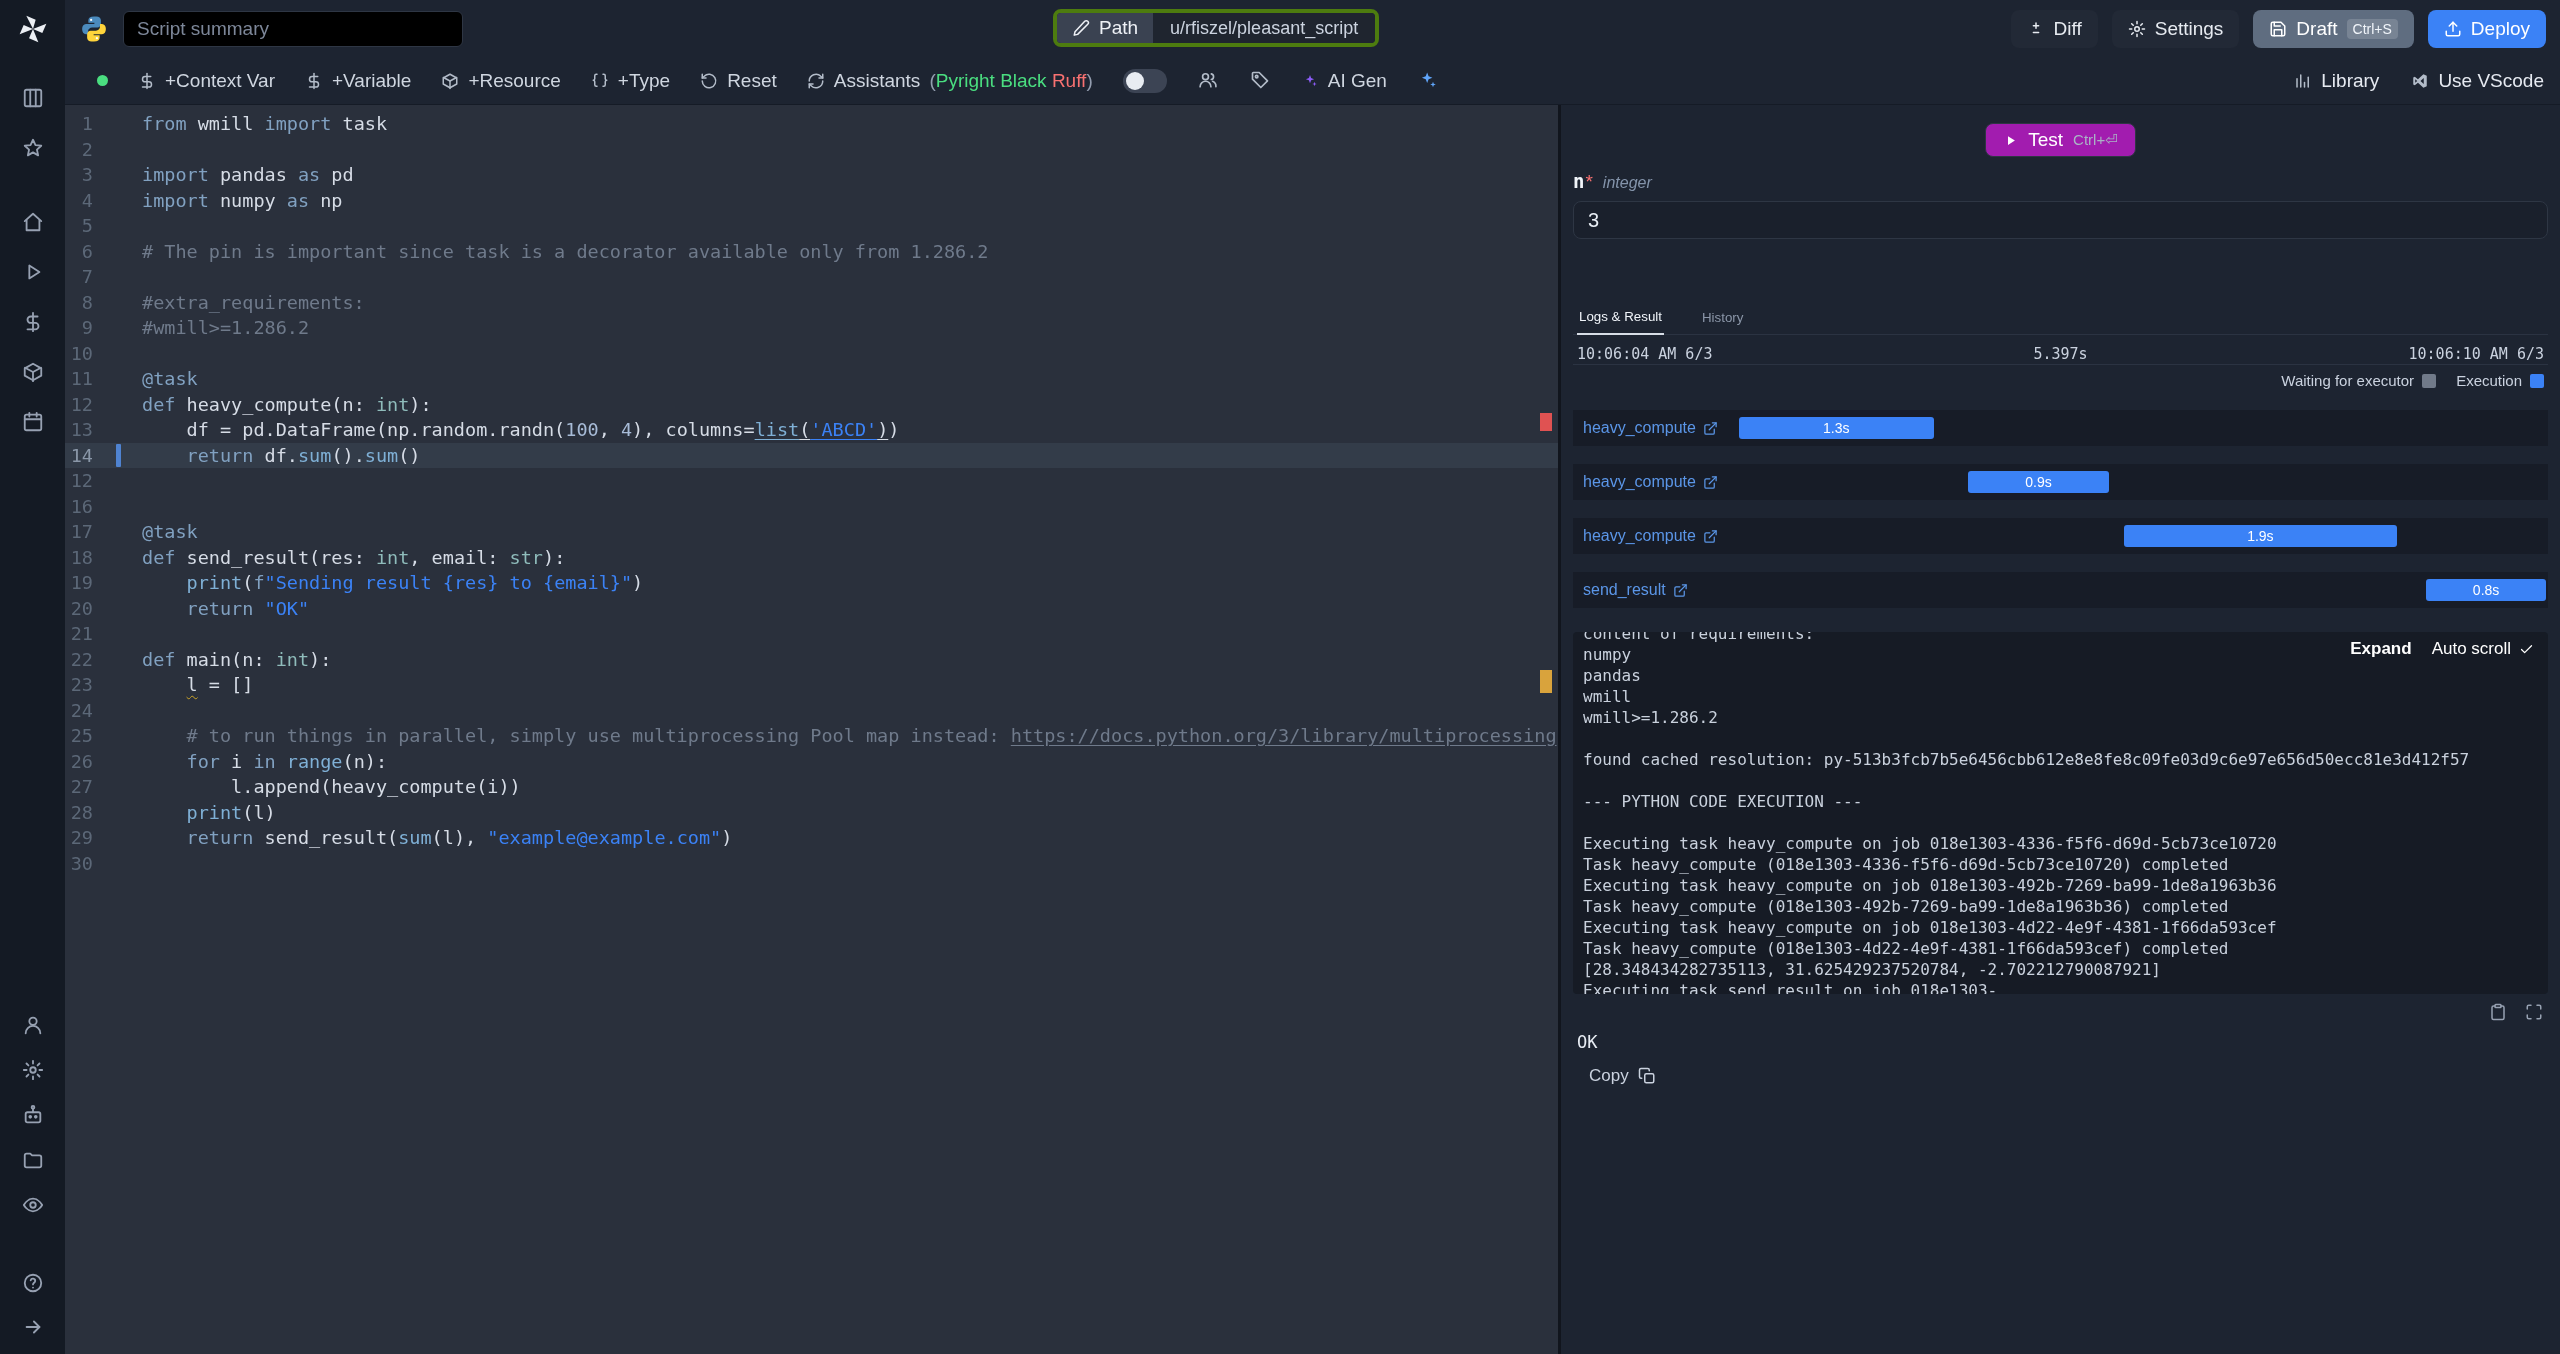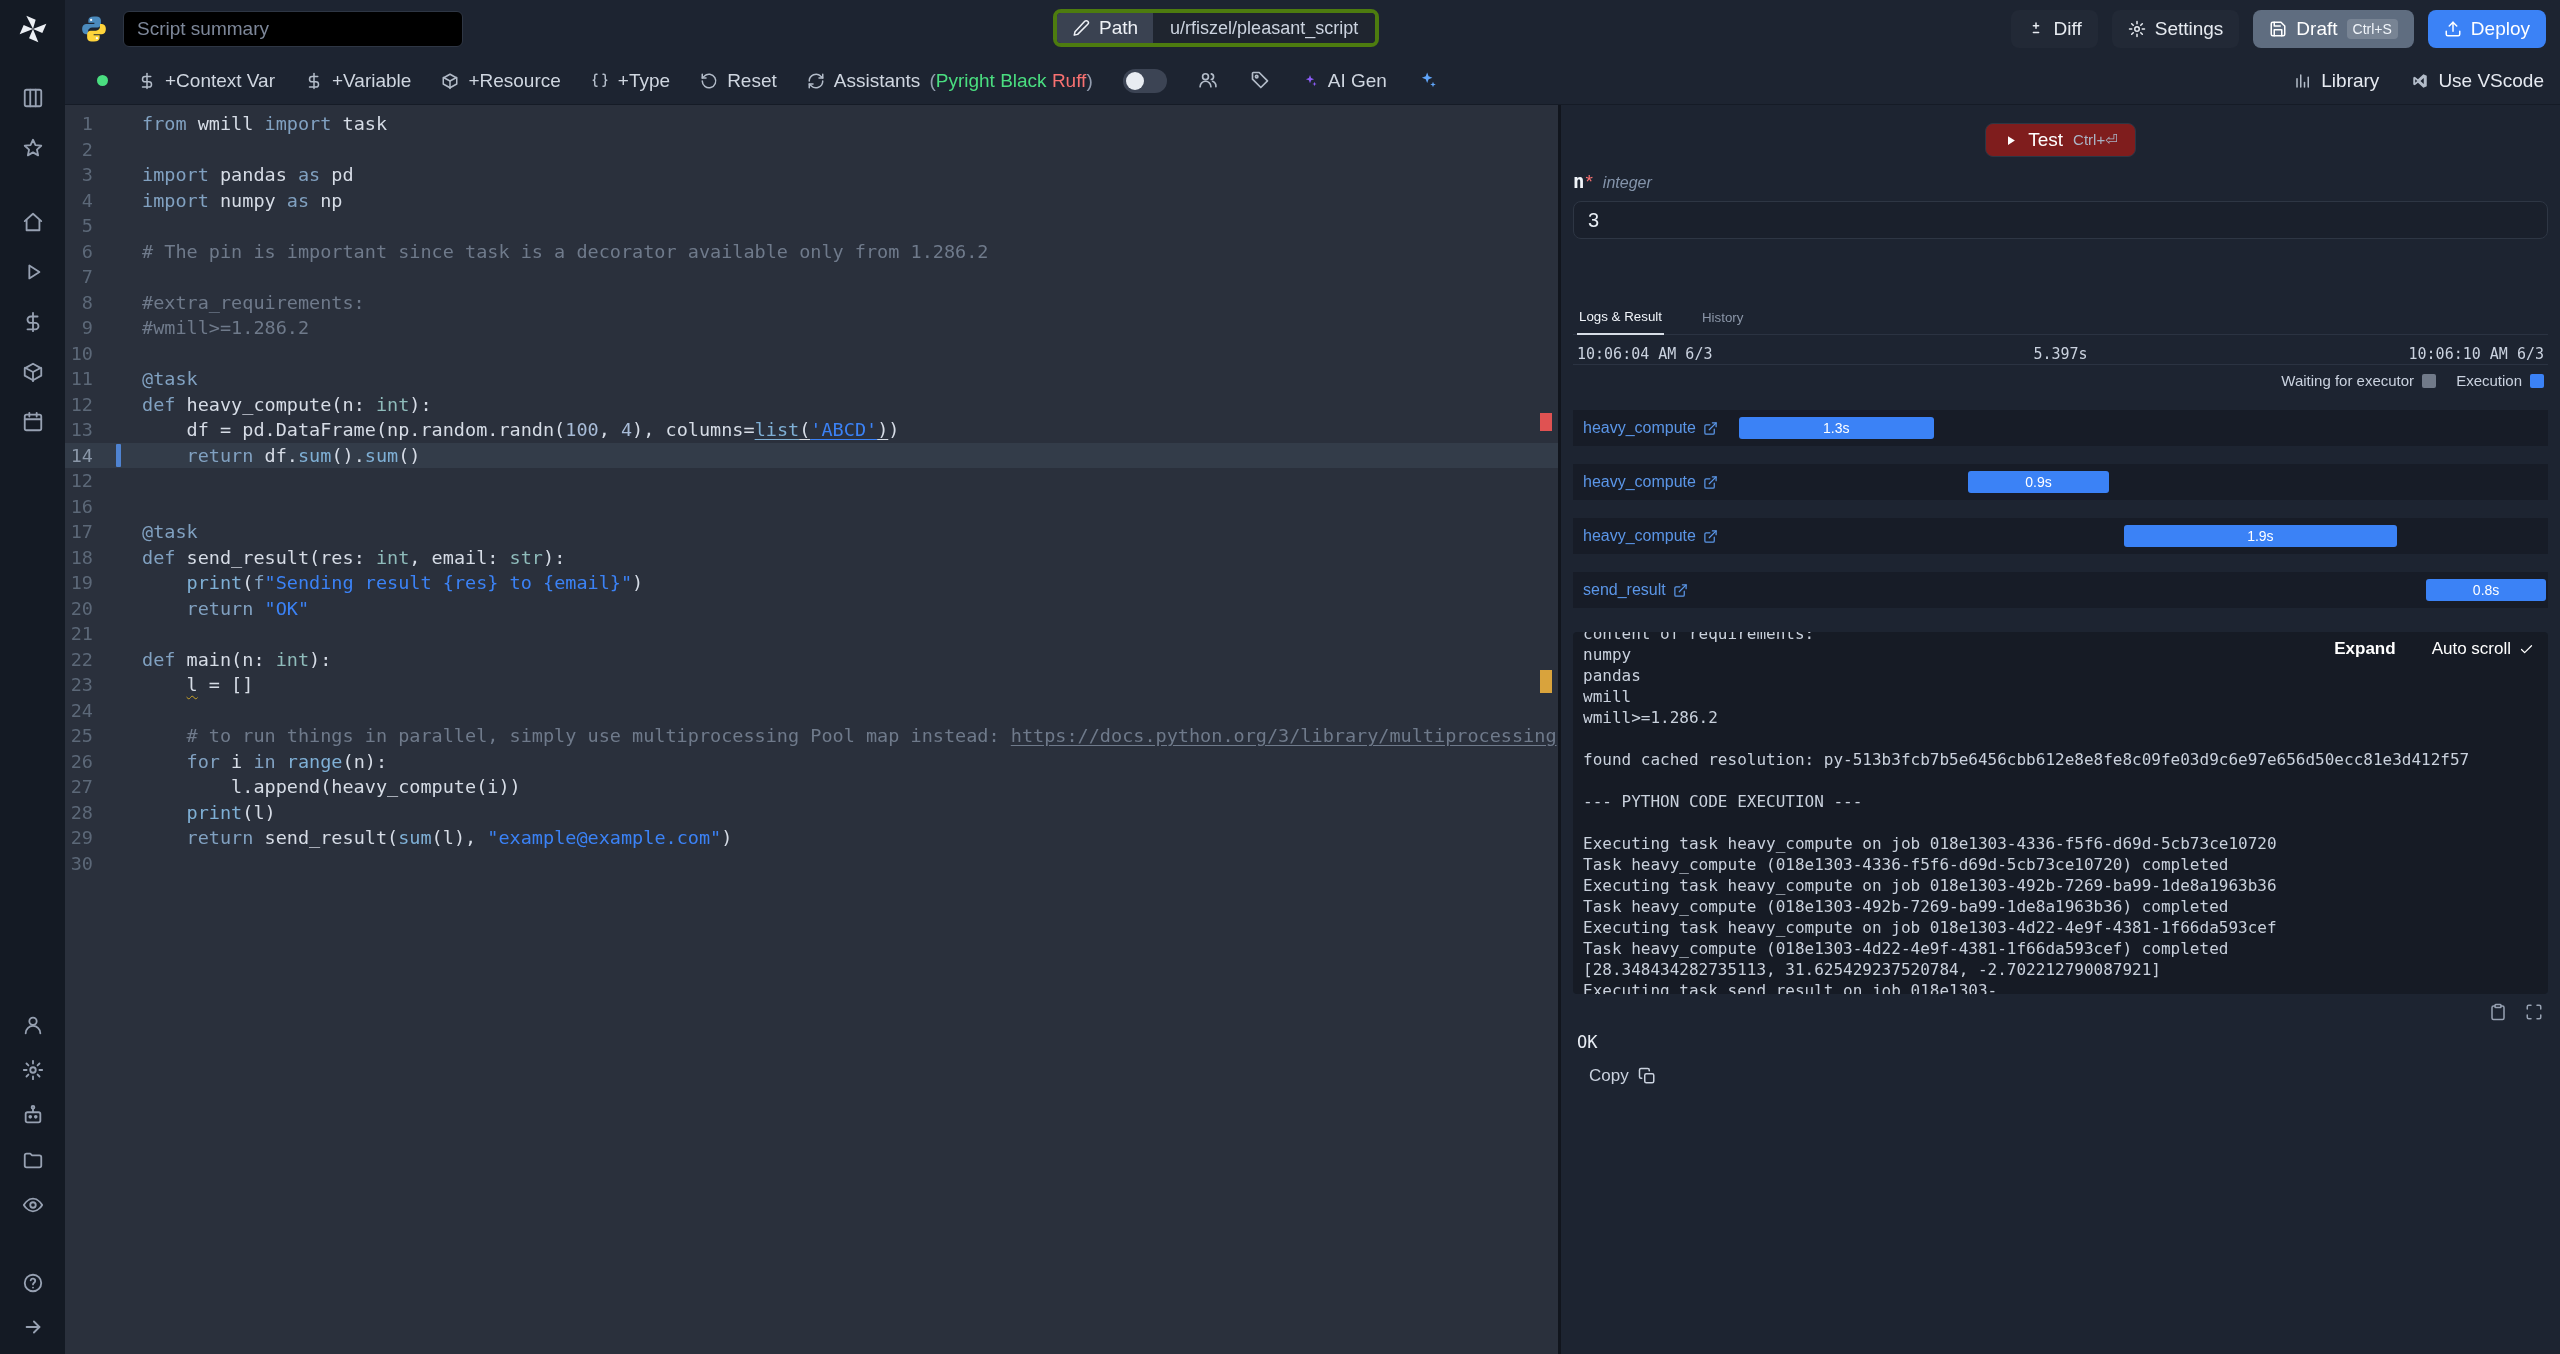--- a/index.html
+++ b/index.html
@@ -85,21 +85,21 @@
   .tk-u { text-decoration:underline; text-underline-offset:3px; }
   .tk-w { color:#d6dce6; text-decoration:underline wavy #c9a227 1px; text-underline-offset:4px; }
   .ov-marker { position:absolute; right:6px; width:12px; }
   .ov-marker.err { top:308px; height:18px; background:#e05252; }
   .ov-marker.warn { top:565px; height:23px; background:#d9a33c; }
 
   
   .panel { flex:1; background:#1d2431; border-left:3px solid #11151d; padding:0 12px; position:relative;
     display:flex; flex-direction:column; overflow:hidden; }
   .test-row { display:flex; justify-content:center; margin-top:18px; }
-  .test-btn { display:flex; align-items:center; gap:10px; background:#7f1d1d; border:1px solid #2e3644;
+  .test-btn { display:flex; align-items:center; gap:10px; background:#a21caf; border:1px solid #2e3644;
     border-radius:8px; padding:5px 17px; color:#fff; font-size:19px; }
   .test-btn .play { color:#fff; }
   .kbd2 { font-size:15px; color:#aab4c5; }
   .arg-label { margin-top:13px; font-size:19px; display:flex; align-items:baseline; }
   .arg-name { font-family:"DejaVu Sans Mono", monospace; font-weight:bold; color:#f1f5fa; }
   .arg-req { color:#f87171; margin-left:1px; }
   .arg-type { font-style:italic; font-size:16px; color:#8494ab; margin-left:10px; }
   .arg-input { margin-top:8px; height:38px; width:100%; background:#1a202c; border:1px solid #2e3644;
     border-radius:8px; color:#e8edf4; font-size:20px; padding:0 14px; }
   .tabs { margin-top:64px; display:flex; gap:36px; border-bottom:1px solid #2b3342; font-size:19px; padding:0 4px; }
@@ -115,21 +115,21 @@
   .swatch.execution { background:#3b82f6; }
   #jobs { margin-top:14px; }
   .jobrow { height:36px; background:#171c27; margin-bottom:18px; position:relative; display:flex; align-items:center; padding:0 10px; }
   .joblink { display:inline-flex; align-items:center; gap:7px; color:#5b96e8; font-size:16px; text-decoration:none; }
   .joblink .ico { color:#5b96e8; }
   .jobbar { position:absolute; top:7px; height:22px; background:#3b82f6; border-radius:3px; color:#fff;
     font-size:14px; display:flex; align-items:center; justify-content:center; white-space:nowrap; }
   .logs { margin-top:6px; background:#161b25; border-radius:4px; height:362px; overflow:hidden; position:relative; padding:0 10px; }
   .logs pre { margin:0; margin-top:-9px; font-family:"DejaVu Sans Mono", monospace; font-size:16px;
     line-height:21px; color:#c9d1dd; white-space:pre; }
-  .logs-overlay { position:absolute; top:7px; right:14px; display:flex; align-items:flex-end; gap:36px; color:#fff; font-size:17px; }
+  .logs-overlay { position:absolute; top:7px; right:14px; display:flex; align-items:flex-end; gap:20px; color:#fff; font-size:17px; }
   .logs-overlay .expand { font-weight:700; }
   .autoscroll { display:inline-flex; align-items:center; gap:8px; }
   .autoscroll .chk { color:#fff; }
   .logs-actions { display:flex; justify-content:flex-end; gap:16px; margin-top:9px; padding-right:4px; }
   .icon-btn { color:#97a1b2; width:20px; height:20px; }
   .result-value { margin-top:9px; font-family:"DejaVu Sans Mono", monospace; font-size:17px; color:#e8edf4; padding-left:4px; }
   .copy-btn { margin-top:14px; display:inline-flex; align-items:center; gap:9px; font-size:17px; color:#cad2df;
     padding-left:16px; align-self:flex-start; }
   .copy-btn .ico { color:#cad2df; }
 </style>

